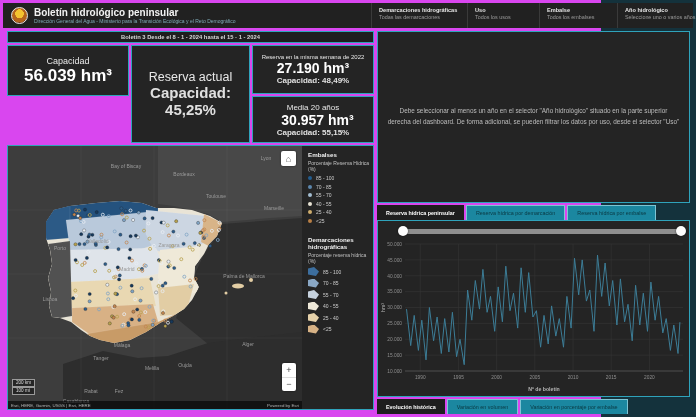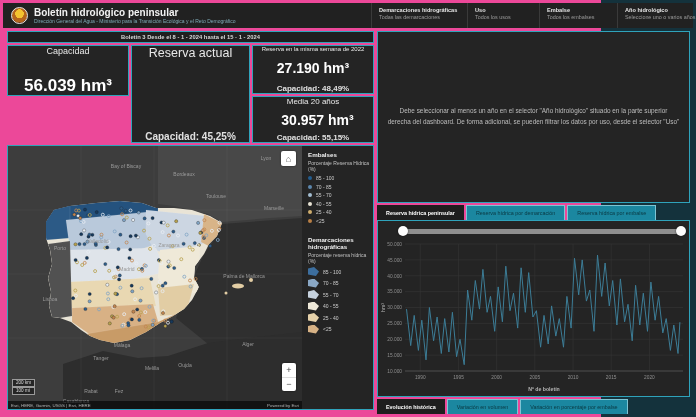--- a/index.html
+++ b/index.html
@@ -1,47 +1,47 @@
 <!DOCTYPE html>
 <html><head>
 <meta charset="utf-8">
 <style>
   * { margin:0; padding:0; box-sizing:border-box; }
   html,body { width:696px; height:417px; overflow:hidden; background:#14323c; }
   body { font-family:"Liberation Sans", sans-serif; }
-  .frame { position:absolute; top:0; left:0; width:601px; height:417px; background:#ec4899; }
+  .frame { position:absolute; top:0; left:0; width:601px; height:417px; background:#d946ef; }
 
   
   .header { position:absolute; top:3px; left:3px; width:690px; height:25px; background:#212121; display:flex; align-items:center; }
   .logo { width:17px; height:17px; border-radius:50%; margin:0 6px 0 8px; background:radial-gradient(circle at 50% 38%, #f4c430 0 36%, #b5651d 37% 70%, #7a3b12 71%); border:1px solid #e8e8e8; flex:0 0 auto; }
   .titles { flex:1 1 auto; min-width:0; }
   .app-title { font-size:10px; font-weight:bold; color:#f2f2f2; line-height:11px; }
   .app-sub { font-size:5px; color:#7fa9b5; line-height:6px; }
   .filters { display:flex; height:100%; width:322px; flex:0 0 auto; }
   .filter { border-left:1px solid #3a3a3a; padding:3px 0 0 7px; height:100%; cursor:pointer; }
   .filter .f-label { font-size:5.6px; font-weight:bold; color:#e6e6e6; line-height:8px; white-space:nowrap; }
   .filter .f-value { font-size:5.4px; color:#9a9a9a; line-height:7px; white-space:nowrap; }
   .f-w1{width:96px}.f-w2{width:72px}.f-w3{width:78px}.f-w4{width:76px}
 
   
   .bulletin-bar { position:absolute; top:31px; left:7px; width:367px; height:12px; background:#1e1e1e; border:1px solid #2fa3bb; display:flex; align-items:center; justify-content:center; font-size:5.8px; font-weight:bold; color:#d8d8d8; }
   .stats { position:absolute; top:45px; left:7px; width:367px; height:98px; }
-  .card { position:absolute; background:#242424; border:1px solid #2fa3bb; display:flex; flex-direction:column; align-items:center; justify-content:space-between; text-align:center; }
+  .card { position:absolute; background:#242424; border:1px solid #2fa3bb; display:flex; flex-direction:column; align-items:center; justify-content:center; text-align:center; }
   .c-cap   { left:0;   top:0;    width:122px; height:51px; }
   .c-var   { left:0;   top:53px; width:122px; height:45px; }
   .c-res   { left:124px;top:0;   width:119px; height:98px; }
   .c-2022  { left:245px;top:0;   width:122px; height:49px; }
   .c-media { left:245px;top:51px;width:122px; height:47px; }
   .card .t1 { color:#e8e8e8; }
   .card .v  { color:#ffffff; font-weight:bold; }
   .card .n  { color:#e0e0e0;font-weight:bold; }
   .c-cap .t1{font-size:9px;} .c-cap .v{font-size:17px; line-height:19px;}
   .c-var .t1{font-size:6.4px;} .c-var .v{font-size:13px; color:#e8392e; line-height:15px; display:flex; align-items:center; gap:2px;}
   .c-var .n{font-size:7px; color:#e8392e;}
-  .c-res .t1{font-size:12.5px;} .c-res .v{font-size:16px; line-height:20px;} .c-res .n{font-size:10px;}
+  .c-res .t1{font-size:12.5px;} .c-res .v{font-size:16px; line-height:20px;} .c-res .n{font-size:15px;}
   .c-2022 .t1{font-size:6px;} .c-2022 .v{font-size:14px; line-height:16px;} .c-2022 .n{font-size:8px;}
   .c-media .t1{font-size:8px;} .c-media .v{font-size:14px; line-height:16px;margin-left:9px;} .c-media .n{font-size:8px;}
 
   
   .map-panel { position:absolute; top:145px; left:7px; width:367px; height:265px; background:#242424; border:1px solid #2fa3bb; overflow:hidden; }
   .map-view { position:absolute; top:0; left:0; width:294px; height:263px; background:#3d3d3d; cursor:grab; }
   .map-view svg { display:block; }
   .map-btn { position:absolute; background:#ffffff; border-radius:2px; box-shadow:0 0 2px rgba(0,0,0,.6); display:flex; align-items:center; justify-content:center; cursor:pointer; color:#4a4a4a; }
   .btn-home { top:5px; right:6px; width:15px; height:15px; font-size:9px; }
   .zoom-stack { position:absolute; bottom:18px; right:6px; width:14px; height:28px; background:#fff; border-radius:2px; box-shadow:0 0 2px rgba(0,0,0,.6); display:flex; flex-direction:column; }

